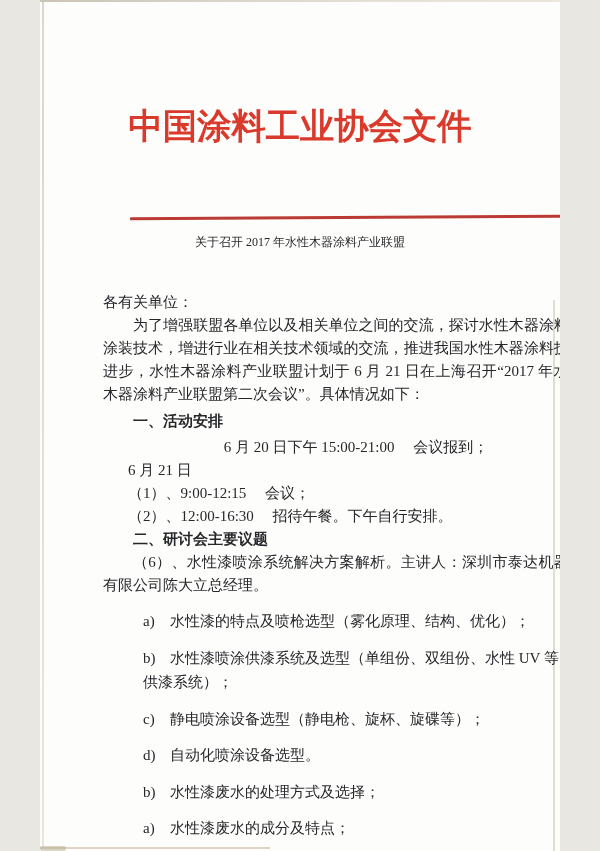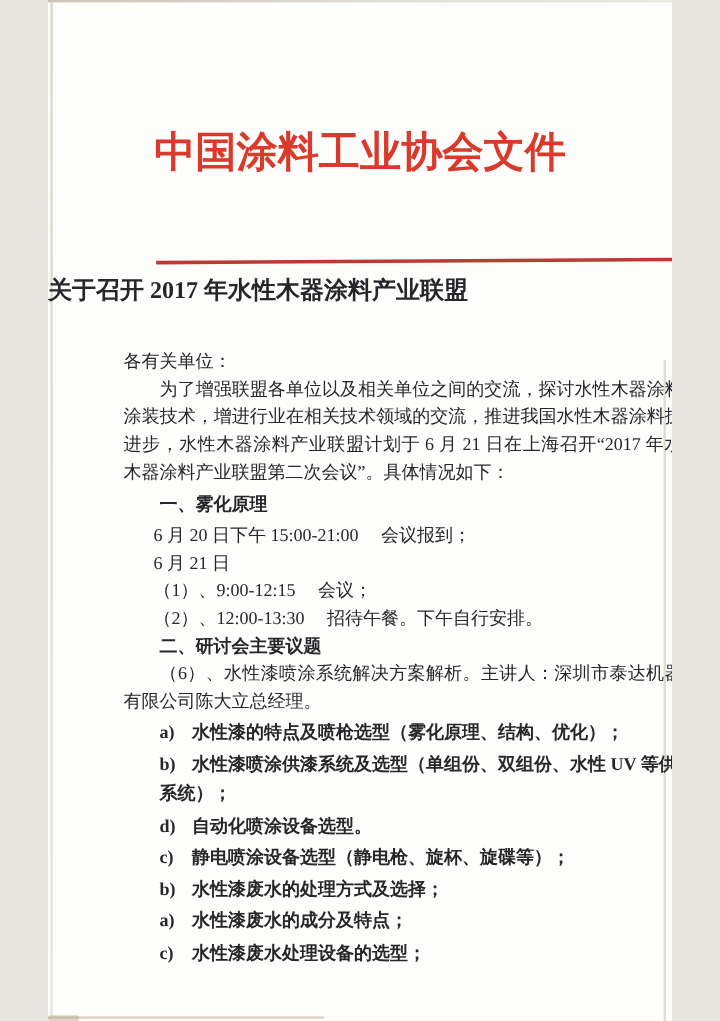--- a/index.html
+++ b/index.html
@@ -32,36 +32,36 @@
     transform:scaleX(.98);
   }
   .red-rule{
     position:absolute;top:216px;left:90px;width:443px;height:3px;
     transform:rotate(-0.35deg);
     border-radius:1px;
   }
   
   .doc-title{
     position:absolute;top:227px;left:0;width:100%;
-    font-weight:bold;
-    font-size:20px;line-height:31px;
+    text-align:center;font-weight:normal;
+    font-size:12px;line-height:31px;
   }
   
   .body{
     position:absolute;top:291px;left:63px;width:481px;
     font-size:15px;line-height:23px;
   }
   .salutation{margin:0;}
   .intro{margin:0;text-indent:2em;text-align:justify;}
   .sec-heading{margin:4px 0 0 0;padding-left:30px;font-weight:bold;}
   .sched-line{margin:0;padding-left:25px;}
-  .sched-first{margin-top:3px;}
+  .sched-first{margin-top:3px;text-align:center;}
   .topic-intro{margin:0;text-indent:2em;text-align:justify;}
   .sub-list{margin:1px 0 0 0;padding:0;list-style:none;}
-  .sub-item{margin:2px;padding-left:28px;line-height:24.5px;font-weight:bold;}
+  .sub-item{margin:12px;padding-left:28px;line-height:24.5px;}
   .sub-label{display:inline-block;width:27px;}
 </style>
 </head>
 <body>
 
 <div class="page" style="color: rgb(38, 39, 43);">
 
   <div class="edge-top"></div>
   <div class="edge-left"></div>
   <div class="edge-right"></div>
@@ -74,34 +74,34 @@
   <div class="doc-title">
     <div>关于召开 2017 年水性木器涂料产业联盟</div>
   </div>
 
   <div class="body">
 
     <p class="salutation">各有关单位：</p>
 
     <p class="intro">为了增强联盟各单位以及相关单位之间的交流，探讨水性木器涂料及涂装技术，增进行业在相关技术领域的交流，推进我国水性木器涂料技术进步，水性木器涂料产业联盟计划于 6 月 21 日在上海召开“2017 年水性木器涂料产业联盟第二次会议”。具体情况如下：</p>
 
-    <p class="sec-heading">一、雾化原理</p>
+    <p class="sec-heading">一、活动安排</p>
     <p class="sched-line sched-first">6 月 20 日下午  15:00-21:00　 会议报到；</p>
     <p class="sched-line">6 月 21 日</p>
     <p class="sched-line">（1）、9:00-12:15　 会议；</p>
-    <p class="sched-line">（2）、12:00-13:30　 招待午餐。下午自行安排。</p>
+    <p class="sched-line">（2）、12:00-16:30　 招待午餐。下午自行安排。</p>
 
     <p class="sec-heading" style="margin-top:0;">二、研讨会主要议题</p>
 
     <p class="topic-intro">（6）、水性漆喷涂系统解决方案解析。主讲人：深圳市泰达机器人有限公司陈大立总经理。</p>
     <ul class="sub-list">
       <li class="sub-item"><span class="sub-label">a)</span><span>水性漆的特点及喷枪选型（雾化原理、结构、优化）；</span></li>
       <li class="sub-item"><span class="sub-label">b)</span><span>水性漆喷涂供漆系统及选型（单组份、双组份、水性 UV 等供漆系统）；</span></li>
+      <li class="sub-item"><span class="sub-label">c)</span><span>静电喷涂设备选型（静电枪、旋杯、旋碟等）；</span></li>
       <li class="sub-item"><span class="sub-label">d)</span><span>自动化喷涂设备选型。</span></li>
-      <li class="sub-item"><span class="sub-label">c)</span><span>静电喷涂设备选型（静电枪、旋杯、旋碟等）；</span></li>
     </ul>
 
     <ul class="sub-list">
       <li class="sub-item"><span class="sub-label">b)</span><span>水性漆废水的处理方式及选择；</span></li>
       <li class="sub-item"><span class="sub-label">a)</span><span>水性漆废水的成分及特点；</span></li>
       <li class="sub-item"><span class="sub-label">c)</span><span>水性漆废水处理设备的选型；</span></li>
     </ul>
 
   </div>
 </div>

